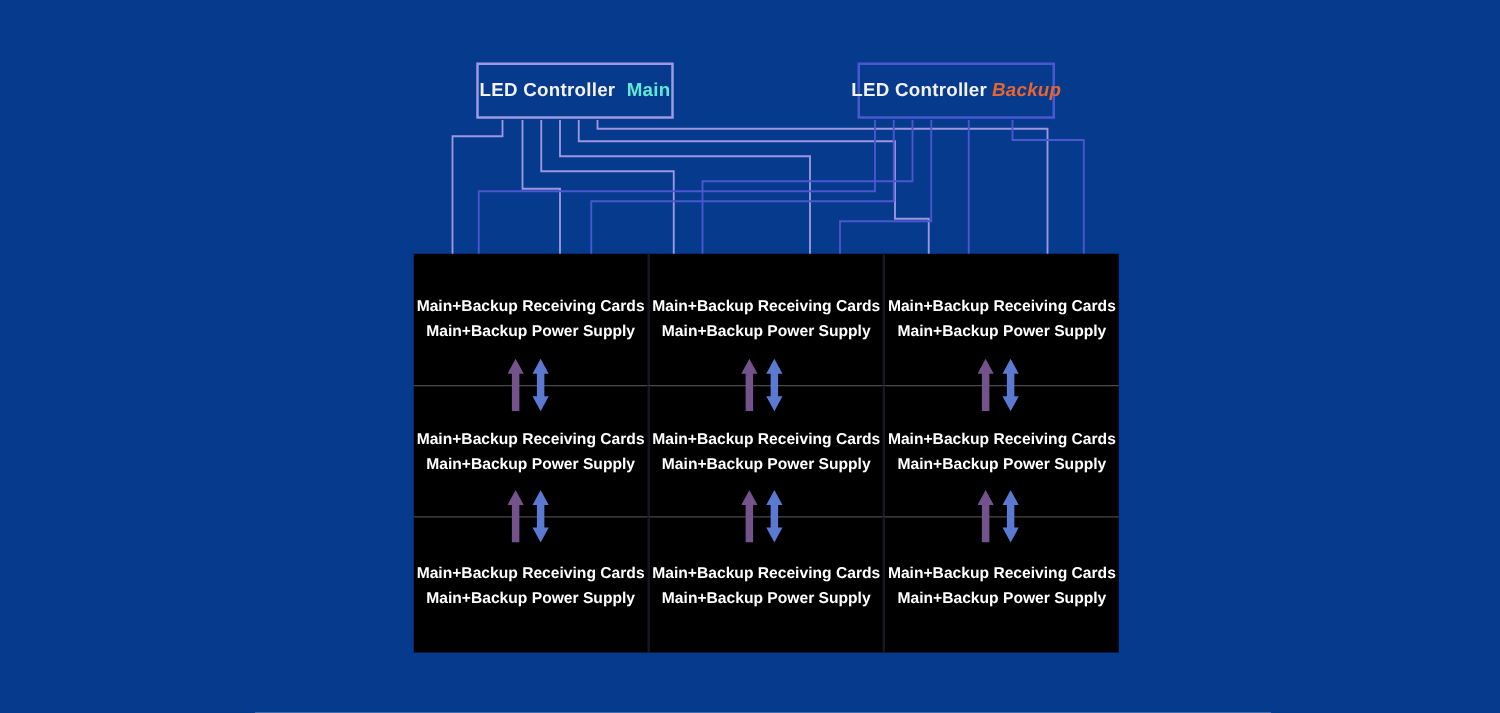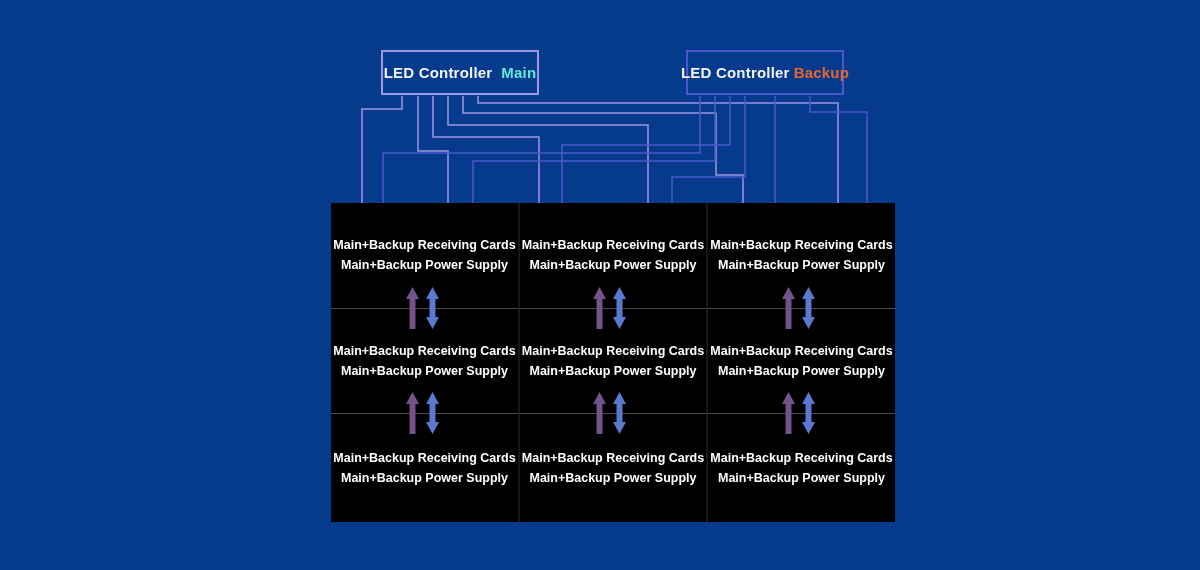--- a/index.html
+++ b/index.html
@@ -15,21 +15,21 @@
     position:absolute;top:50px;height:45px;width:158px;
     border:2px solid;box-sizing:border-box;
     display:flex;align-items:center;justify-content:center;
     font-size:15px;font-weight:600;color:#f2f2f2;
     letter-spacing:0.2px;white-space:nowrap;
   }
   .ctrl.main{left:381px;}
   .ctrl.backup{left:686px;}
   .ctrl .tag{font-weight:600;}
   .ctrl.main .tag{margin-left:9px;}
-  .ctrl.backup .tag{margin-left:4px;}
+  .ctrl.backup .tag{margin-left:4px;font-style:italic;}
   .grid{
     position:absolute;left:331px;top:203px;width:564px;height:319px;
     display:grid;
     grid-template-columns:187px 188px 189px;
     grid-template-rows:105px 105px 109px;
   }
   .cell{
     box-sizing:border-box;
     display:flex;flex-direction:column;align-items:center;justify-content:center;
     gap:1px;

